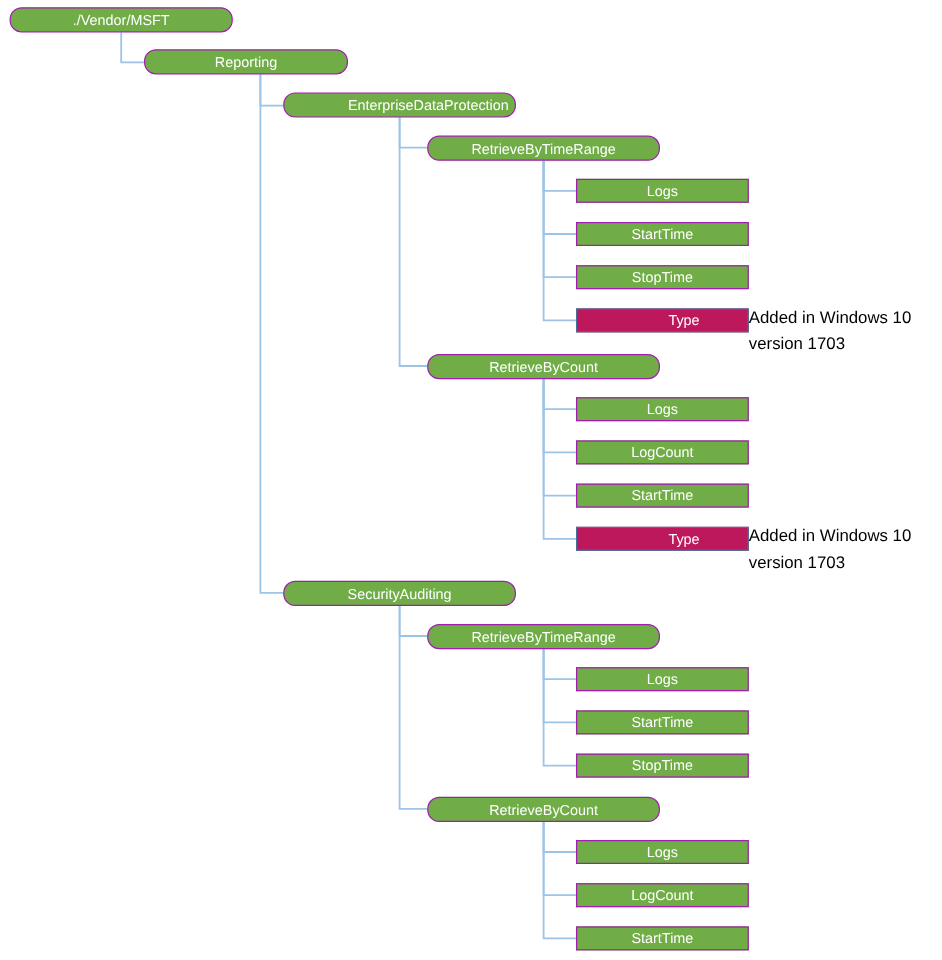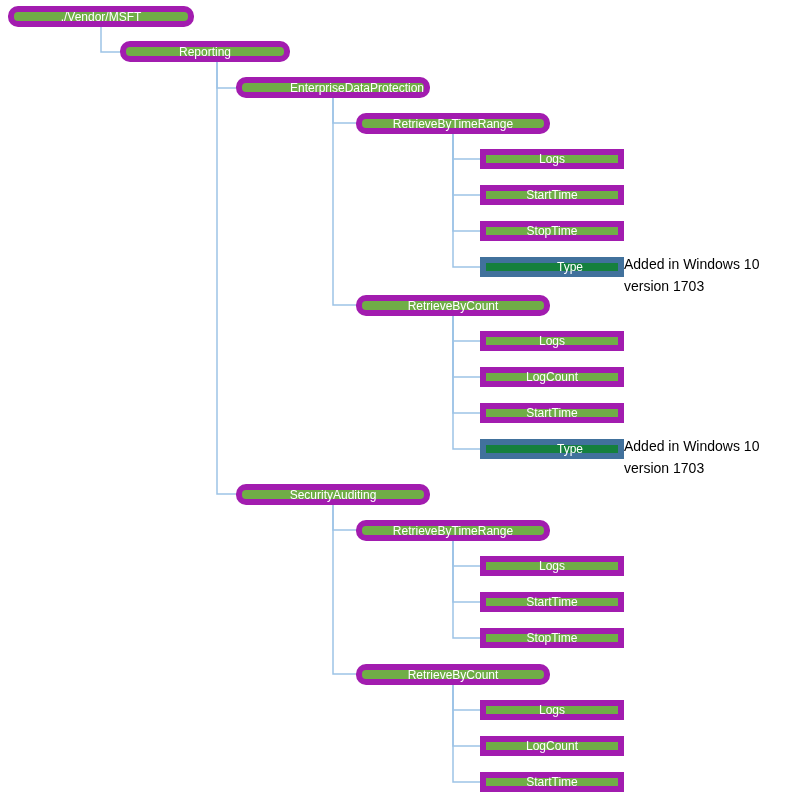--- a/index.html
+++ b/index.html
@@ -25,26 +25,26 @@
   }
   .node {
     position: absolute;
     height: 21px;
     display: flex;
     align-items: center;
     justify-content: center;
     font-size: 12px;
     color: #ffffff;
     background: #70AD47;
-    border: 6px solid #a21caf;
+    border: 1px solid #a21caf;
     white-space: nowrap;
   }
   .node.rounded { border-radius: 10px; }
   .node.leaf { height: 20px; border-radius: 0; }
-  .node.blue { background: #15803d; border-color: #41719C; padding-left: 36px; }
+  .node.blue { background: #be185d; border-color: #41719C; padding-left: 36px; }
   .annotation {
     position: absolute;
     width: 148px;
     font-size: 14px;
     color: #000000;
     text-align: left;
     line-height: 1.55;
   }
 </style>
 </head>

